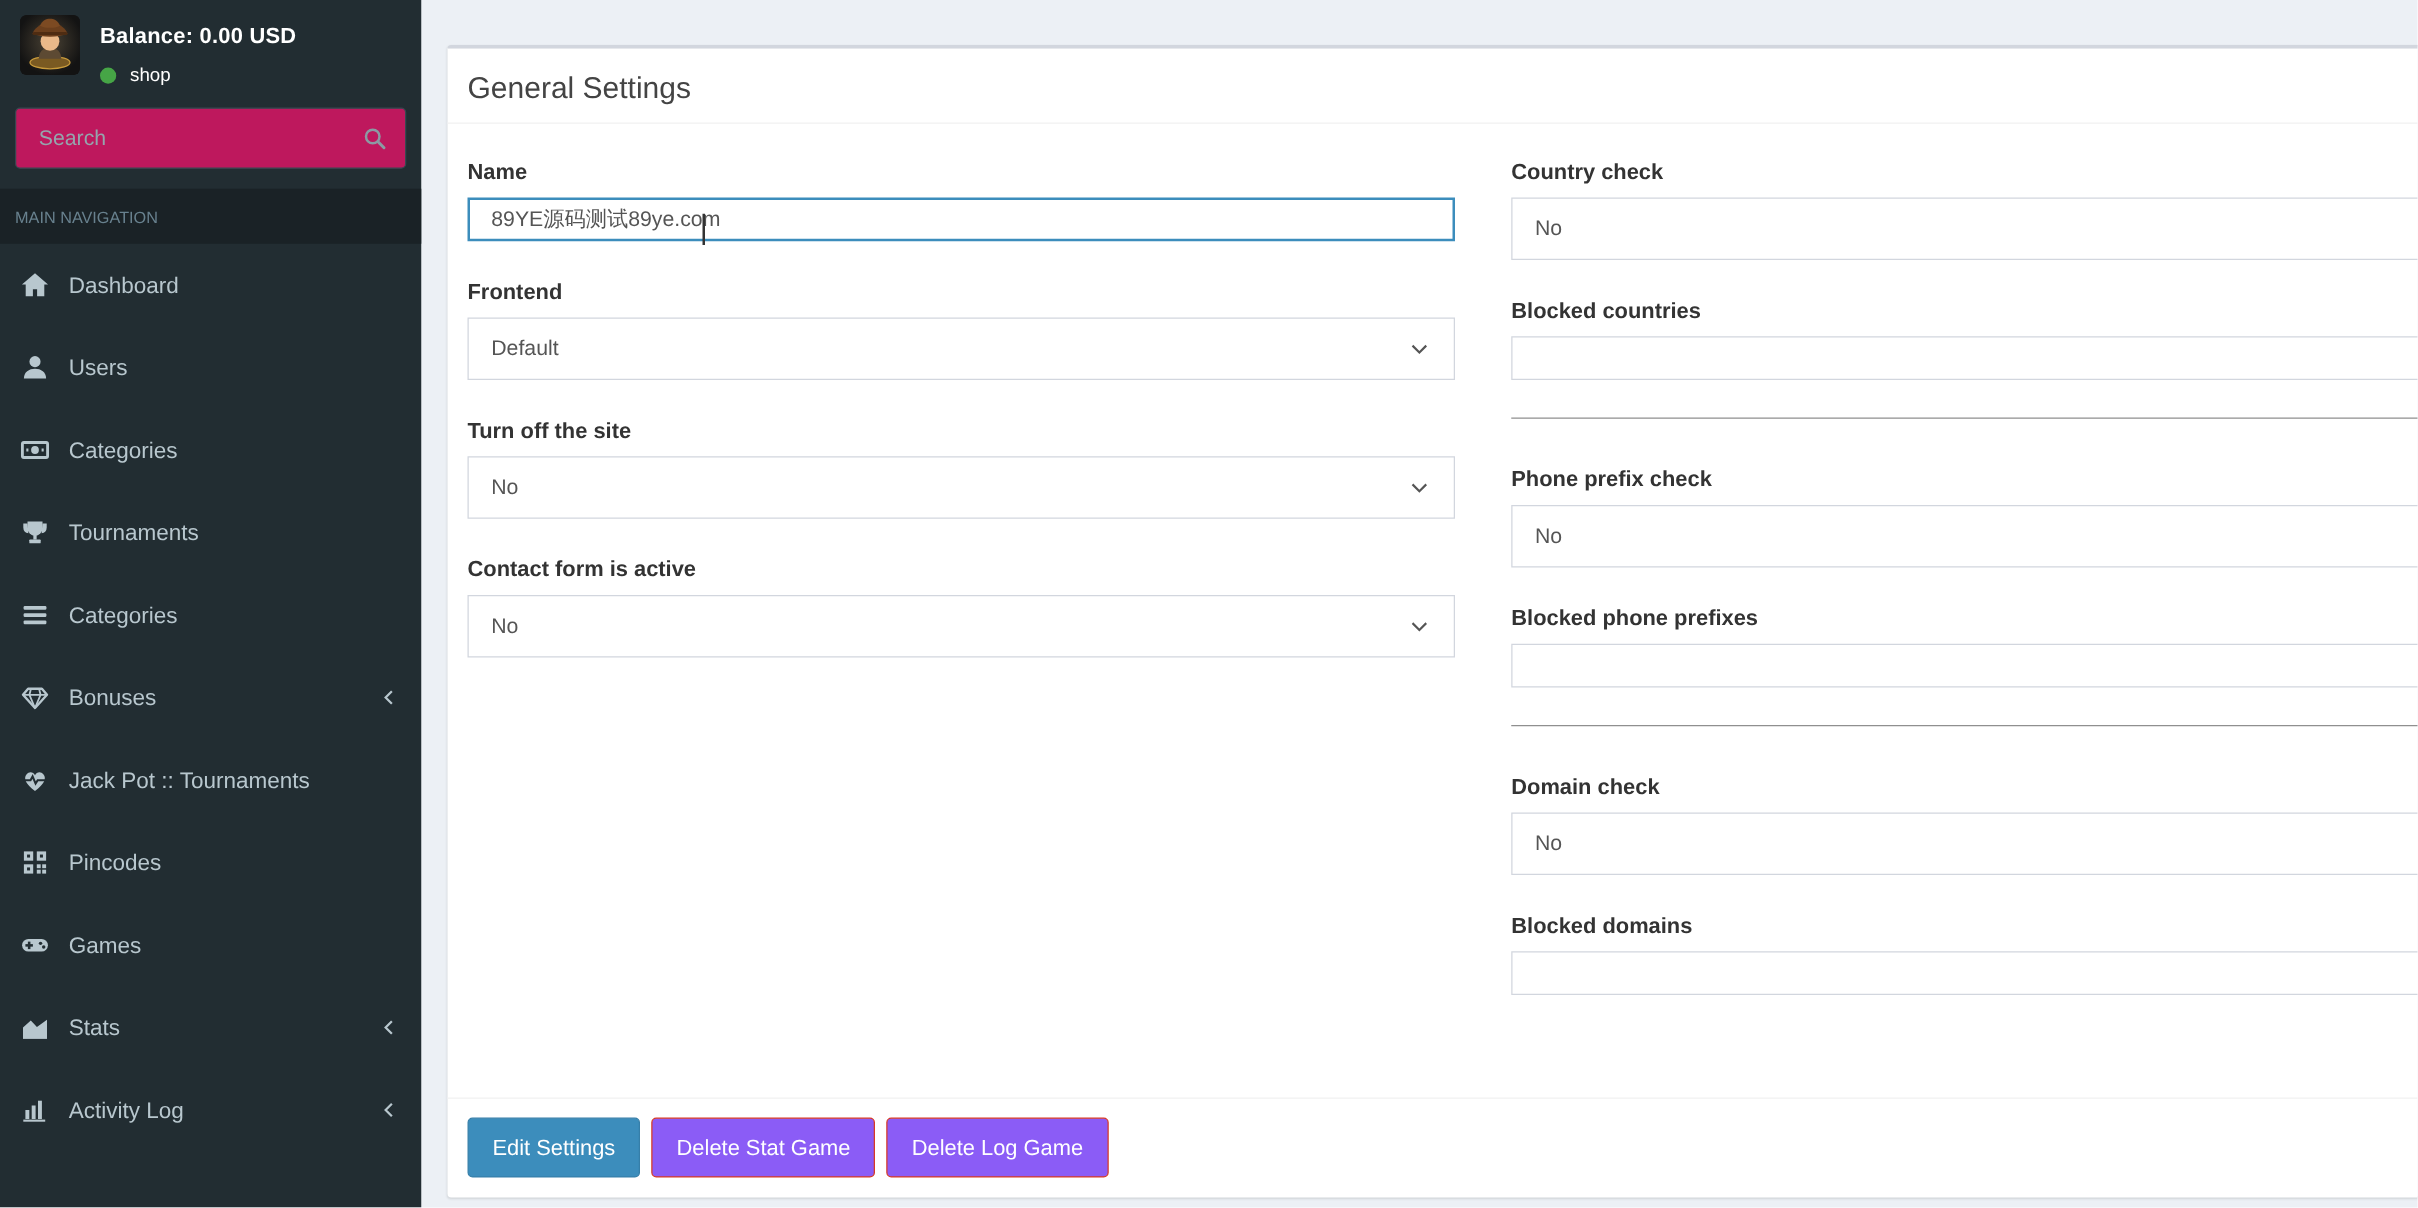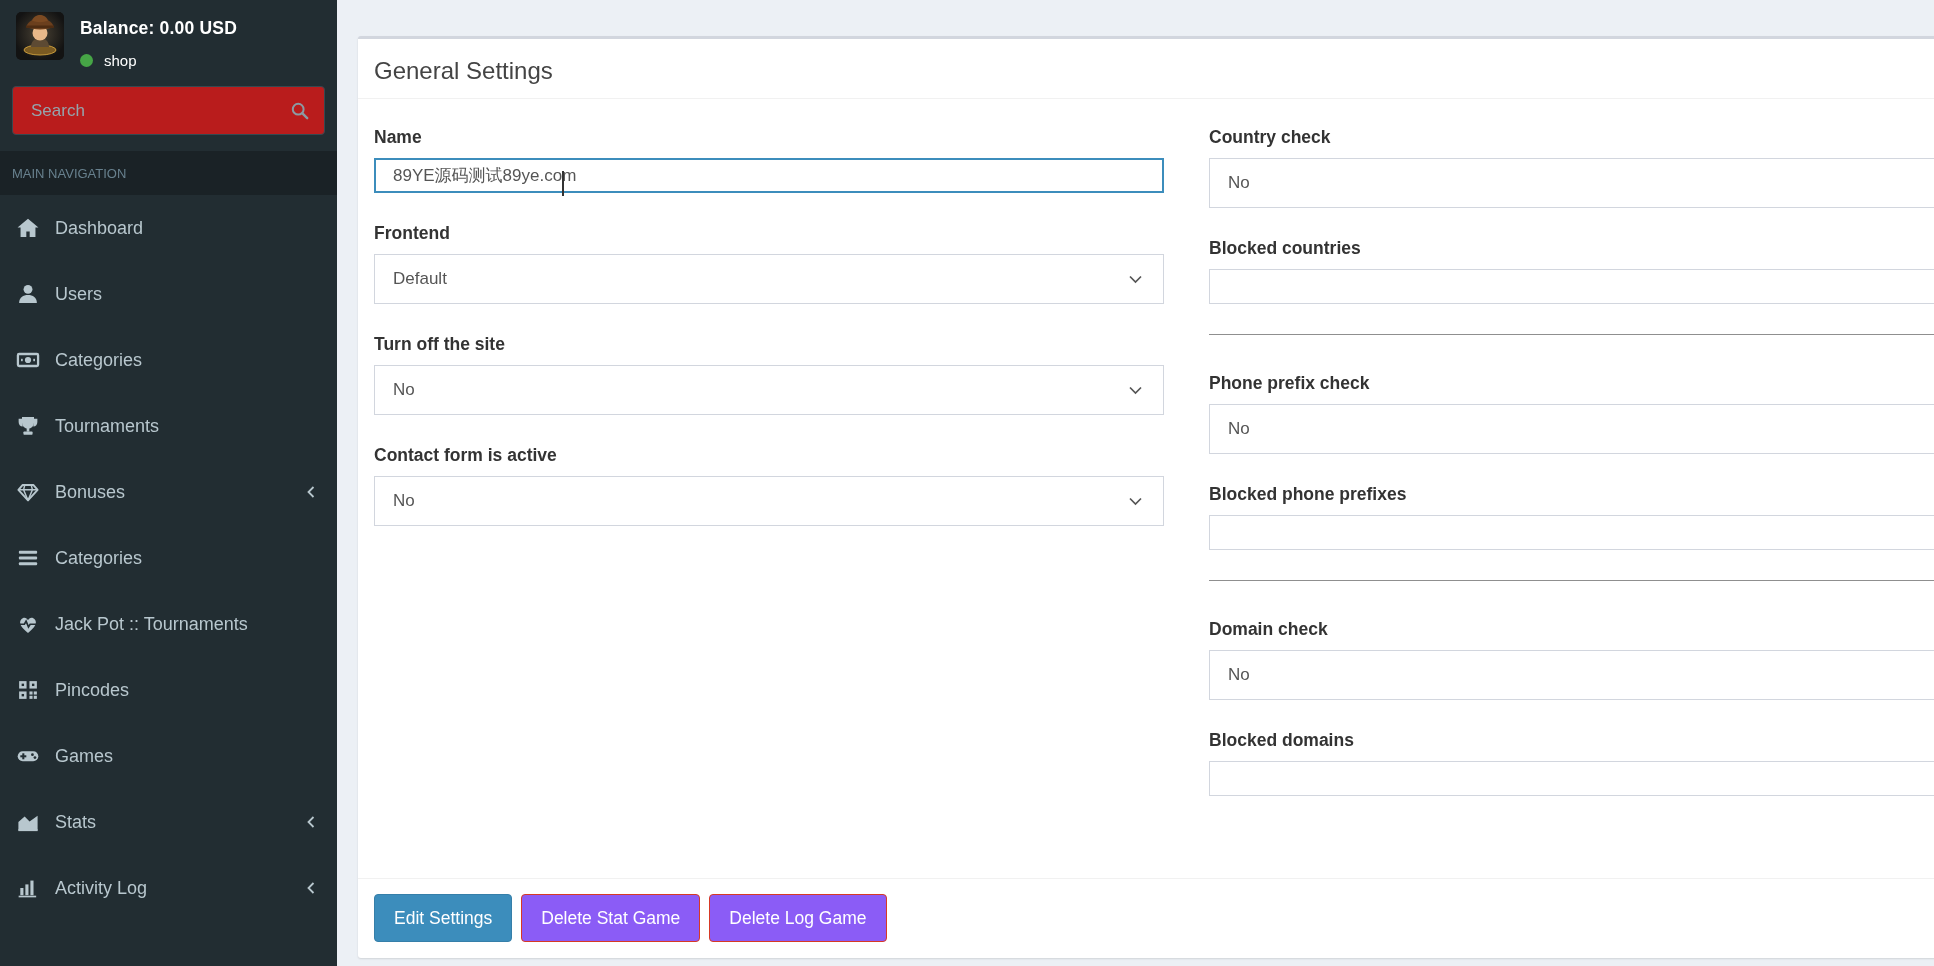--- a/index.html
+++ b/index.html
@@ -10,21 +10,21 @@
   .sidebar { position:absolute; left:0; top:0; width:337px; height:966px; background:#222d32; }
   .user-panel { display:flex; gap:16px; padding:12px 14px 0 16px; align-items:flex-start; }
   .avatar { width:48px; height:48px; border-radius:5px; overflow:hidden; flex:0 0 auto; }
   .user-info { padding-top:6px;text-align:right; }
   .balance { color:#fff; font-weight:bold; font-size:17.5px; letter-spacing:.2px; }
   .status { margin-top:13px; display:flex; align-items:center; gap:11px; }
   .status-dot { width:13px; height:13px; border-radius:50%; }
   .status-label { color:#fff; font-size:15px; }
 
   .sidebar-search { position:relative; margin:17px 12px 0 12px; }
-  .sidebar-search input { width:100%; height:49px; background:#b91c1c; border:1px solid #374850;
+  .sidebar-search input { width:100%; height:49px; background:#be185d; border:1px solid #374850;
       border-radius:4px; color:#ccc; font-size:17px; padding:0 52px 0 18px; outline:none;
       font-family:"Liberation Sans", sans-serif; }
   .sidebar-search input::placeholder { color:#95a5ad; opacity:1; }
   .search-btn { position:absolute; right:0; top:0; width:50px; height:49px; background:transparent;
       border:none; display:flex; align-items:center; justify-content:center; cursor:pointer; }
 
   .nav-header { margin-top:16px; background:#1a2226; color:#68818e; font-size:13px;
       padding:15px 12px 14px 12px; }
 
   .nav { list-style:none; }
@@ -140,36 +140,36 @@
         <path d="M5 2.6 h10 v4.6 a5 5 0 0 1 -10 0 z" fill="#b8c7ce"></path>
         <path d="M5 4 H2.2 v2.6 a4 4 0 0 0 3.4 3.9 z M15 4 h2.8 v2.6 a4 4 0 0 1 -3.4 3.9 z" fill="#b8c7ce"></path>
         <rect x="8.9" y="11.5" width="2.2" height="3.2" fill="#b8c7ce"></rect>
         <rect x="6.2" y="14.6" width="7.6" height="2.6" rx="0.6" fill="#b8c7ce"></rect>
       </svg>
       <span>Tournaments</span>
     </li>
 
     <li class="nav-item">
       <svg class="nav-icon" viewBox="0 0 20 20">
+        <rect x="2.4" y="4" width="15.2" height="2.5" rx="0.8" fill="#b8c7ce"></rect>
+        <rect x="2.4" y="8.8" width="15.2" height="2.5" rx="0.8" fill="#b8c7ce"></rect>
+        <rect x="2.4" y="13.6" width="15.2" height="2.5" rx="0.8" fill="#b8c7ce"></rect>
+      </svg>
+      <span>Categories</span>
+    </li>
+
+    <li class="nav-item">
+      <svg class="nav-icon" viewBox="0 0 20 20">
         <path d="M5.4 4.2 h9.2 L18 8.2 L10 17 L2 8.2 z" fill="none" stroke="#b8c7ce" stroke-width="1.6" stroke-linejoin="round"></path>
         <path d="M2 8.2 h16 M7.3 4.2 L6.3 8.2 L10 17 M12.7 4.2 L13.7 8.2 L10 17" fill="none" stroke="#b8c7ce" stroke-width="1.2" stroke-linejoin="round"></path>
       </svg>
       <span>Bonuses</span>
       <svg class="chev" viewBox="0 0 16 16">
         <polyline points="10.5,3 5.5,8 10.5,13" fill="none" stroke="#b8c7ce" stroke-width="1.8"></polyline>
       </svg>
-    </li>
-
-    <li class="nav-item">
-      <svg class="nav-icon" viewBox="0 0 20 20">
-        <rect x="2.4" y="4" width="15.2" height="2.5" rx="0.8" fill="#b8c7ce"></rect>
-        <rect x="2.4" y="8.8" width="15.2" height="2.5" rx="0.8" fill="#b8c7ce"></rect>
-        <rect x="2.4" y="13.6" width="15.2" height="2.5" rx="0.8" fill="#b8c7ce"></rect>
-      </svg>
-      <span>Categories</span>
     </li>
 
     <li class="nav-item">
       <svg class="nav-icon" viewBox="0 0 20 20">
         <path d="M10 17.4 C3.8 12.6 2.2 9 4.3 6.3 C6.2 3.9 9 4.7 10 6.8 C11 4.7 13.8 3.9 15.7 6.3 C17.8 9 16.2 12.6 10 17.4 Z" fill="#b8c7ce"></path>
         <polyline points="2.5,10.2 7,10.2 8.4,7.6 10.4,12.4 11.8,10.2 17.5,10.2" fill="none" stroke="#222d32" stroke-width="1.4"></polyline>
       </svg>
       <span>Jack Pot :: Tournaments</span>
     </li>
 

